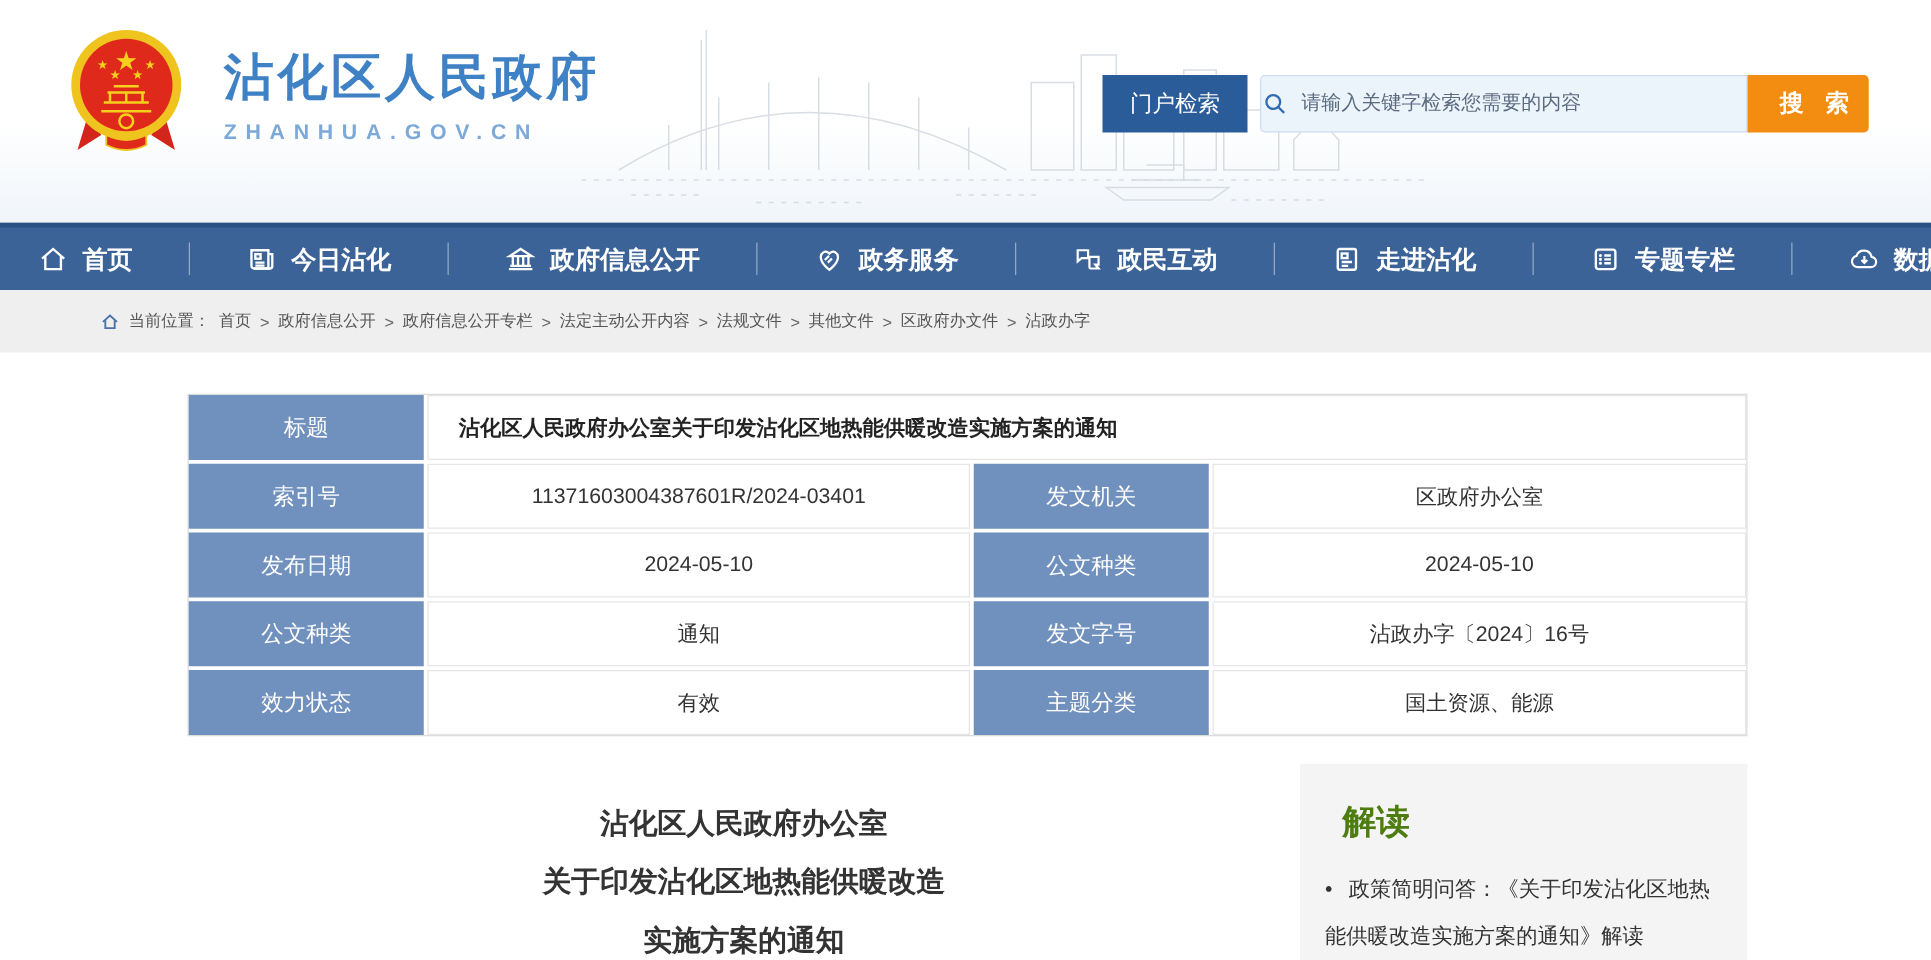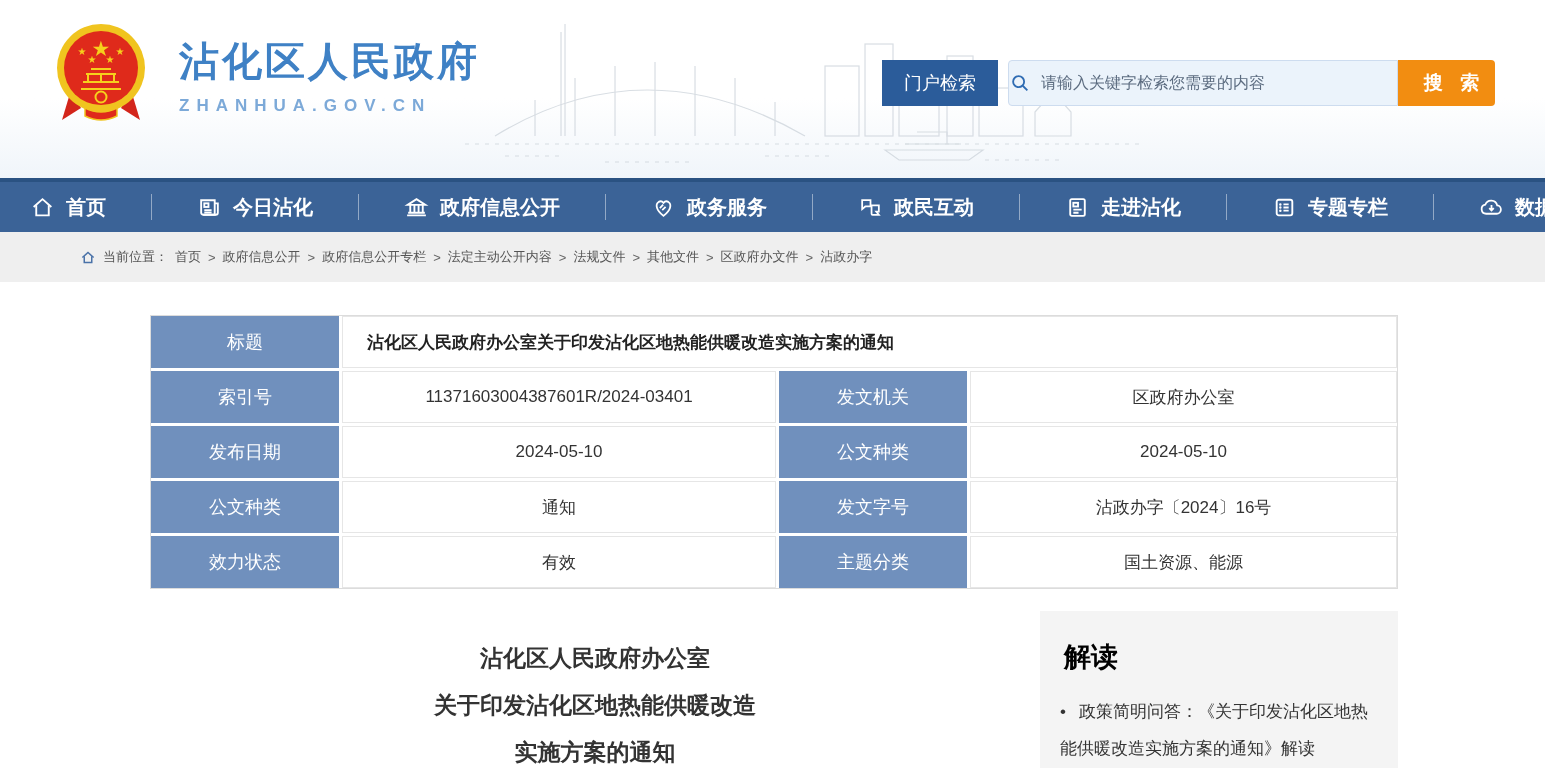--- a/index.html
+++ b/index.html
@@ -49,21 +49,21 @@
   .t-value{ border:1px solid #e6e6e6; display:flex; align-items:center; justify-content:center;
     font-size:17px; color:#333;}
   .t-value.title-span{ grid-column:2 / 5; justify-content:flex-start; padding-left:24px;
     font-weight:bold; color:#222;}
 
   
   .body-row{ margin:22px 0 0 150px; width:1248px; display:flex; align-items:flex-start;}
   .doc-col{ flex:1; padding-top:24px;}
   .doc-title-line{ text-align:center; font-size:23px; font-weight:bold; color:#333; line-height:47px;}
   .interpret-panel{ width:358px; background:#f4f4f4; padding:28px 20px 40px; min-height:220px;}
-  .interpret-heading{ font-size:27px; font-weight:bold; color:#000000; margin:0 0 18px 4px;}
+  .interpret-heading{ font-size:27px; font-weight:bold; color:#4d7c0f; margin:0 0 18px 14px;}
   .interpret-item{ font-size:17px; line-height:37px; color:#333; cursor:pointer;}
   .interpret-item::before{ content:"•"; margin-right:13px;}
 </style>
 </head>
 <body>
 
 <header class="site-header">
   <svg class="header-art" width="680" height="168" viewBox="0 0 680 168" fill="none" stroke="#ccd3da" stroke-width="1.2">
     <path d="M30 132 Q180 40 340 132"></path>
     <path d="M70 132 V96 M110 132 V74 M150 132 V62 M190 132 V58 M230 132 V62 M270 132 V74 M310 132 V98"></path>

